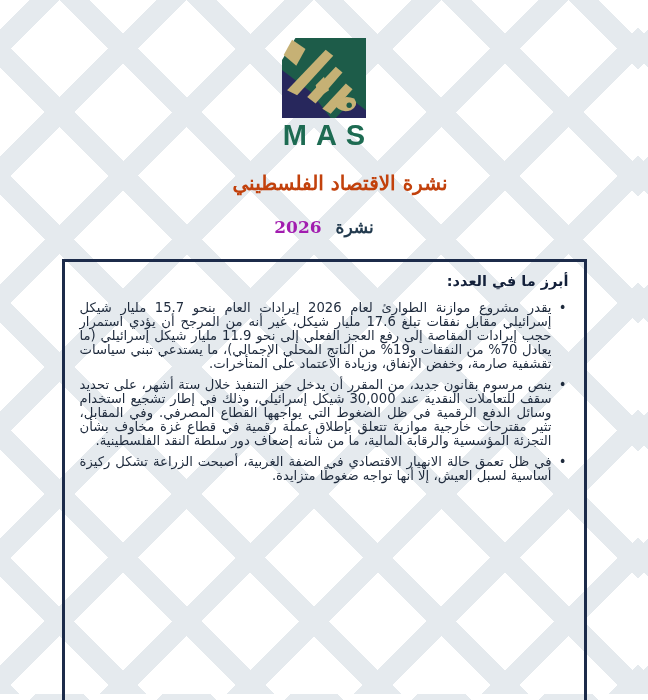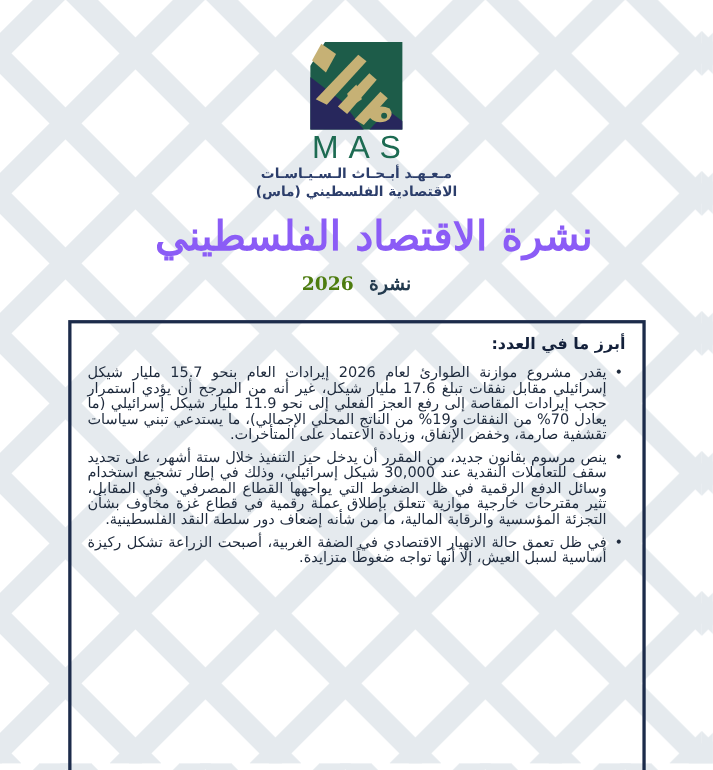--- a/index.html
+++ b/index.html
@@ -22,55 +22,55 @@
   .logo-square {
     width: 84px; height: 80px;
     margin: 0 auto;
     display: block;
   }
 
   .logo-mas {
     margin-top: 2px;
     font-family: "Liberation Sans", sans-serif;
     font-size: 29px;
-    font-weight: 400;
+    font-weight: 700;
     letter-spacing: 9px;
     text-indent: 9px;
     color: #1d6b52;
     line-height: 30px;
   }
 
   .logo-name {
     direction: rtl;
     color: #2c3e6b;
     font-size: 12.5px;
     line-height: 15.5px;
     font-weight: 600;
   }
 
   .doc-title {
     direction: rtl;
     margin-top: 13px;
     font-family: "DejaVu Serif", serif;
     font-weight: bold;
-    font-size: 37px;
+    font-size: 20px;
     line-height: 40px;
-    color: #8b5cf6;
+    color: #c2410c;
     padding-left: 32px;
   }
 
   .doc-date {
     direction: rtl;
     margin-top: 14px;
     font-family: "DejaVu Serif", serif;
     font-size: 17px;
     font-weight: bold;
   }
   .doc-date .month { color: #223a4e; }
-  .doc-date .year  { color: #4d7c0f; margin-right: 8px; }
+  .doc-date .year  { color: #a21caf; margin-right: 8px; }
 
   .highlights-box {
     direction: rtl;
     width: 525px;
     height: 457px;
     margin: 22px auto 0 auto;
     border: 3px solid #1c2b4a;
     padding: 11px 15px 10px 15px;
     overflow: hidden;
   }
@@ -121,22 +121,20 @@
     <polygon points="30,70 64,34 72,41 40,78" fill="#c6b175"></polygon>
     <polygon points="48,84 76,54 84,61 58,90" fill="#c6b175"></polygon>
     <polygon points="40,56 50,46 56,62 44,70" fill="#c6b175"></polygon>
     <path d="M62,78 q10,-12 24,-6 q6,8 -4,14 q-14,4 -20,-8 z" fill="#c6b175"></path>
     <circle cx="80" cy="80" r="3.2" fill="#1d5c49"></circle>
   </svg>
 
   <div class="logo-mas">MAS</div>
 
   <div class="logo-name">
-    <div>مـعـهـد أبـحـاث الـسـيـاسـات</div>
-    <div>الاقتصادية الفلسطيني (ماس)</div>
   </div>
 
   <h1 class="doc-title">نشرة الاقتصاد الفلسطيني</h1>
 
   <div class="doc-date">
     <span class="month">نشرة</span>
     <span class="year">2026</span>
   </div>
 </div>
 

